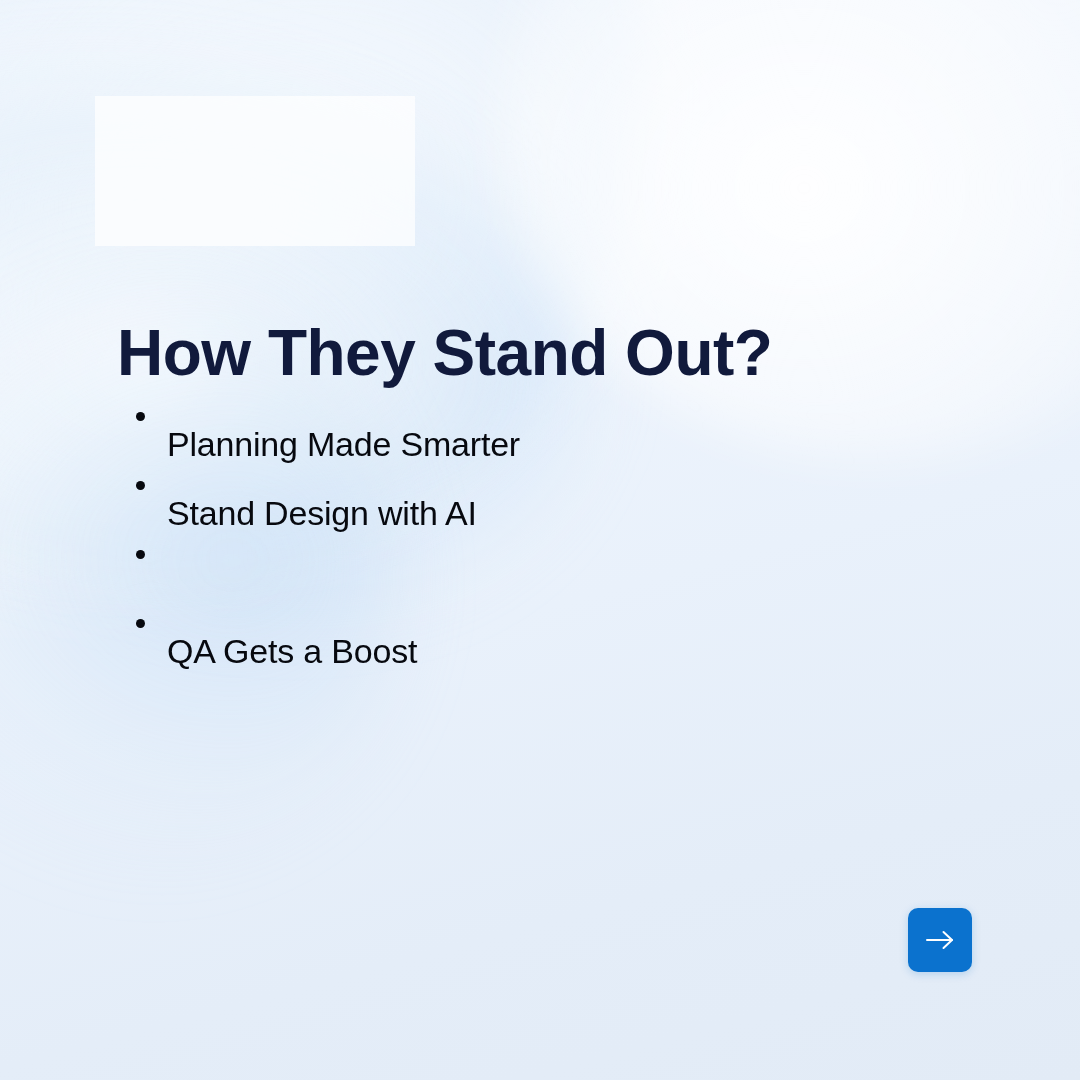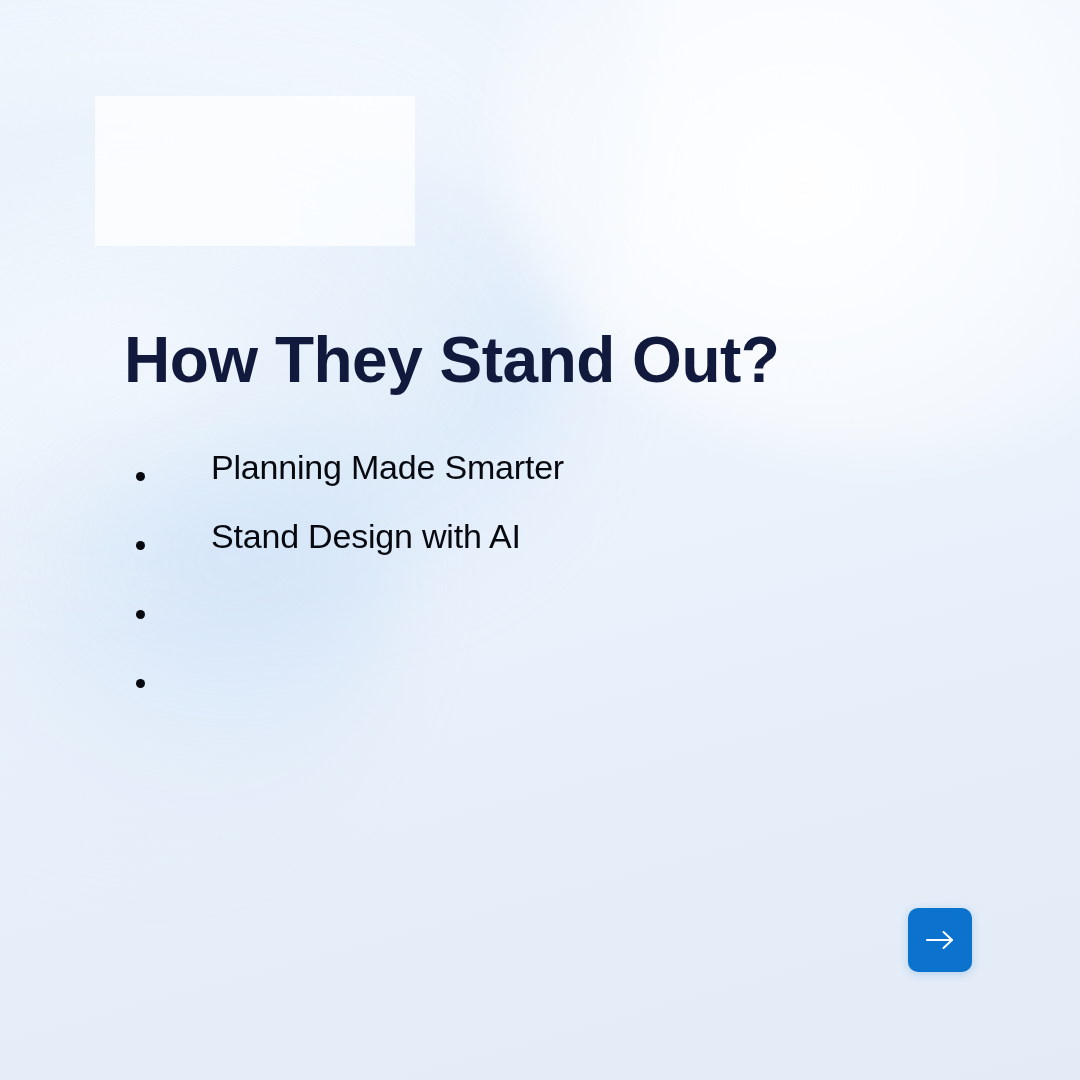--- a/index.html
+++ b/index.html
@@ -105,21 +105,21 @@
     height: 150px;
     background: rgba(255,255,255,0.72);
     filter: blur(0.4px);
   }
 
   
   .heading {
     position: absolute;
     left: 108px;
     top: 305px;
-    margin: 16px;
+    margin: 9px;
     font-family: "Liberation Sans", sans-serif;
     font-size: 64px;
     line-height: 78px;
     font-weight: 700;
     letter-spacing: -0.5px;
     color: #111a3c;
     white-space: nowrap;
   }
 
   
@@ -127,30 +127,29 @@
     position: absolute;
     left: 136px;
     top: 421px;
     margin: 0;
     padding: 0;
     list-style: none;
     width: 820px;
   }
   .bullet-item {
     display: flex;
-    align-items: flex-end;
+    align-items: flex-start;
     height: 69px;
     color: #07090f;
     font-family: "Liberation Sans", sans-serif;
     font-size: 34px;
     line-height: 46px;
     font-weight: 400;
     letter-spacing: -0.2px;
     white-space: nowrap;
-    gap: 44px;
   }
   .bullet-dot {
     flex: 0 0 auto;
     width: 9px;
     height: 9px;
     border-radius: 50%;
     background: #07090f;
     margin-right: 22px;
     position: relative;
     top: -9px;
@@ -205,20 +204,21 @@
     </li>
     <li class="bullet-item">
       <span class="bullet-dot"></span>
       <span class="bullet-text">Stand Design with AI</span>
     </li>
     <li class="bullet-item">
       <span class="bullet-dot"></span>
     </li>
     <li class="bullet-item">
       <span class="bullet-dot"></span>
+      <span class="bullet-text">QA Gets a Boost</span>
     </li>
   </ul>
 
   <button class="next-button">
     <span>
       <svg width="32" height="22" viewBox="0 0 32 22" fill="none" xmlns="http://www.w3.org/2000/svg" aria-hidden="true">
         <path d="M3 11 H28" stroke="#ffffff" stroke-width="2" stroke-linecap="round"></path>
         <path d="M19.5 3 L28 11 L19.5 19" stroke="#ffffff" stroke-width="2" stroke-linecap="round" stroke-linejoin="round" fill="none"></path>
       </svg>
     </span>

